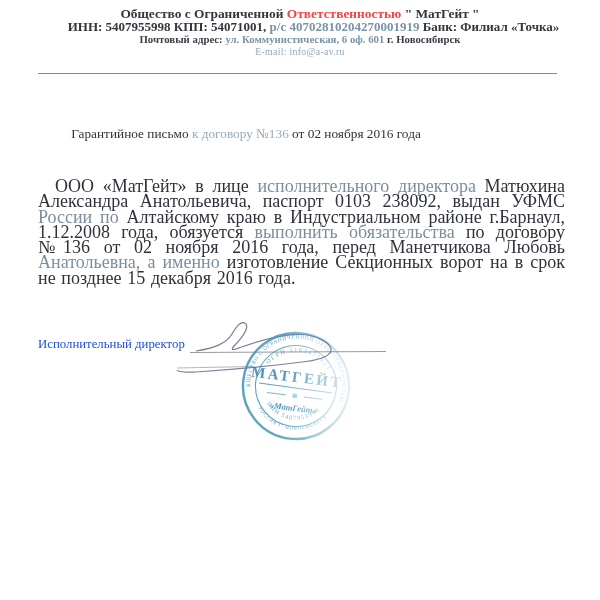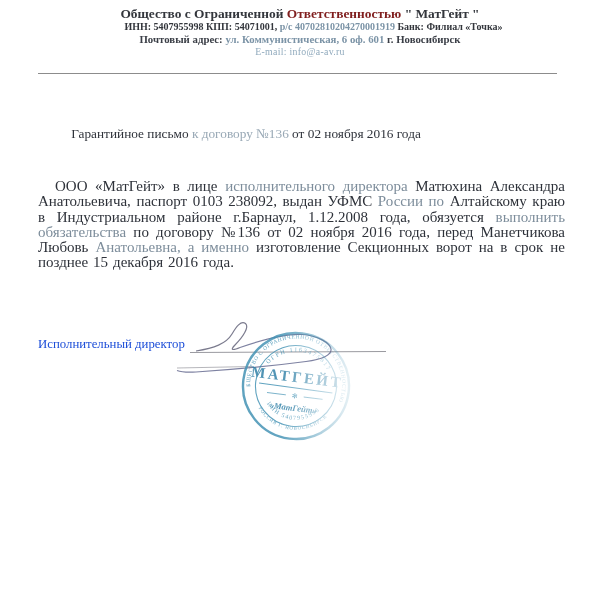--- a/index.html
+++ b/index.html
@@ -4,34 +4,34 @@
 <style>
   html,body{margin:0;padding:0;}
   body{
     width:600px;height:600px;background:#ffffff;position:relative;overflow:hidden;
     font-family:"Liberation Serif","DejaVu Serif",serif;
   }
   .abs{position:absolute;}
   
   .header{top:6px;left:0;width:600px;text-align:center;}
   .h-line1{font-size:13.4px;font-weight:bold;color:#33363c;line-height:15px;}
-  .h-line2,.h-line3{font-size:10px;font-weight:bold;color:#33363c;line-height:12.4px;padding-left:27px;}
+  .h-line2,.h-line3{font-size:13px;font-weight:bold;color:#33363c;line-height:12.4px;padding-left:27px;}
   .h-line4{font-size:10.8px;font-weight:bold;color:#3a3e46;line-height:12.2px;}
   .h-email{font-size:9.8px;color:#8fa9bc;line-height:11px;letter-spacing:.3px;}
-  .seg-mid{color:#7f1d1d;}
+  .seg-mid{color:#ef4444;}
   .seg-blue{color:#7b93a6;font-weight:bold;}
   .seg-blue2{color:#7b93a6;}
   .divider{top:72.5px;left:38px;width:519px;height:0;border-top:1.6px solid #8c8c8c;}
   
   .title{top:126px;left:0;width:492px;text-align:center;font-size:13.3px;color:#2e323a;}
   .t-fade{color:#98a8b5;}
   
   .para{
     top:179px;left:38px;width:527px;
-    font-size:15px;line-height:15.3px;color:#2e323a;
+    font-size:18px;line-height:15.3px;color:#2e323a;
     text-align:justify;text-indent:17px;word-spacing:1.2px;
   }
   .p-fade{color:#7d8d9b;}
   
   .sig-label{top:337px;left:38px;font-size:12.8px;color:#1d4ed8;}
   .sig-svg{top:300px;left:170px;width:240px;height:90px;}
   .stamp-svg{top:299px;left:209px;width:174px;height:174px;}
 </style>
 </head>
 <body>

